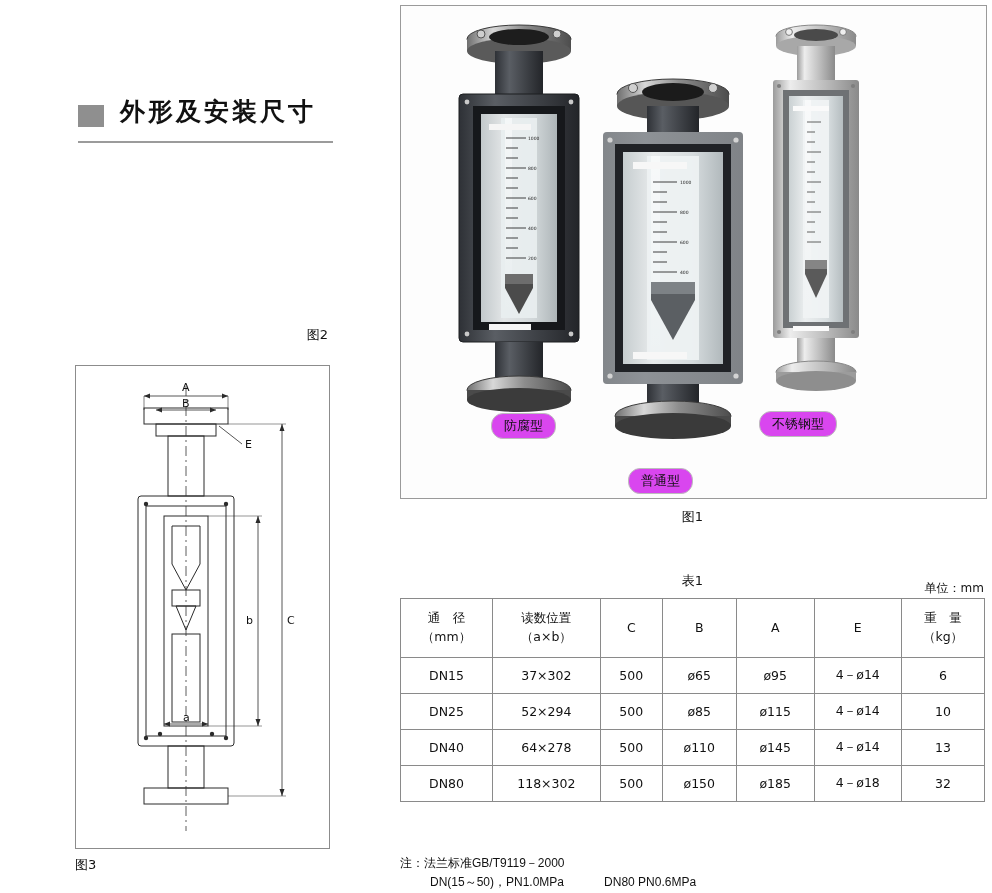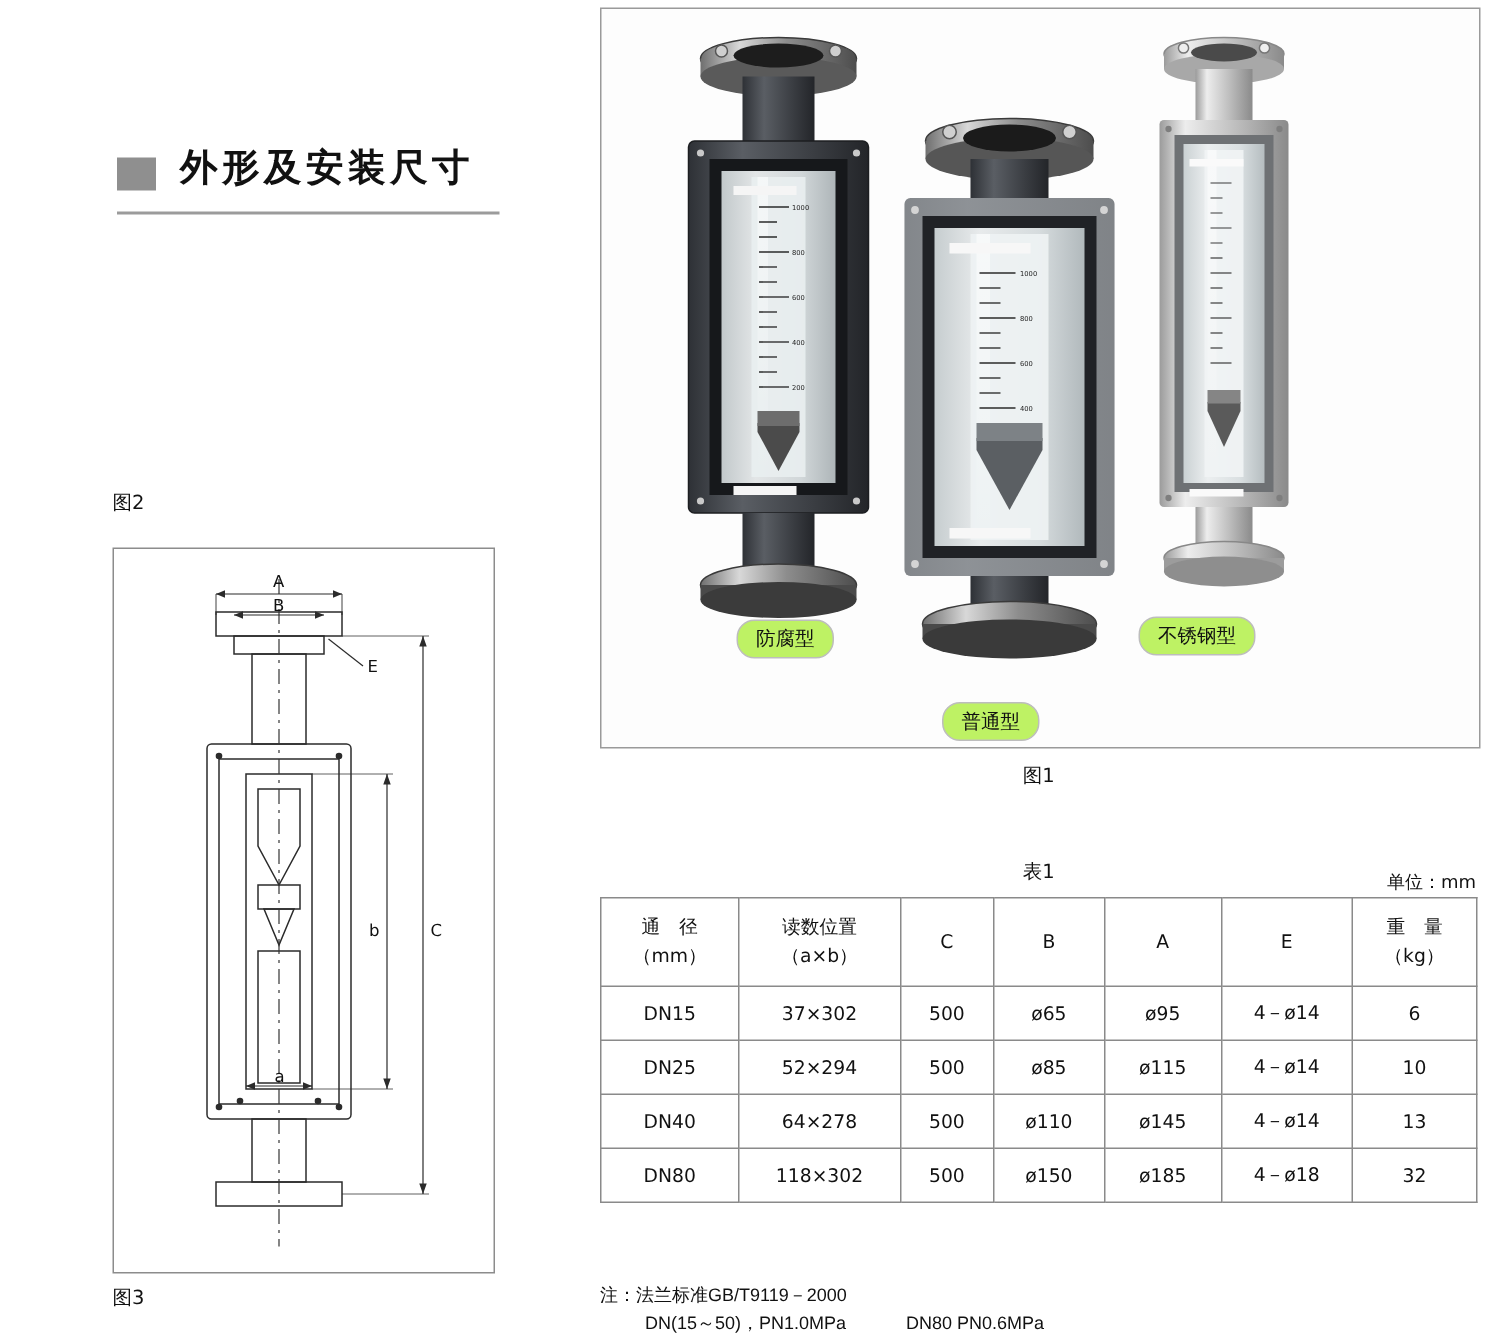--- a/index.html
+++ b/index.html
@@ -56,21 +56,21 @@
     position: absolute;
     left: 75px; top: 172px;
     width: 253px; height: 140px;
     border: 1px solid #8c8c8c;
     background: #fff;
   }
   .fig2-caption {
     position: absolute;
     left: 75px; top: 326px;
     width: 253px;
-    text-align: left;
+    text-align: right;
     font-size: 13px;
     color: #111;
     font-family: "DejaVu Sans", sans-serif;
   }
 
   
   .fig3-box {
     position: absolute;
     left: 75px; top: 365px;
     width: 253px; height: 482px;
@@ -157,21 +157,21 @@
     line-height: 1.55;
     color: #111;
     font-family: Liberation Sans, sans-serif;
   }
   .notes .indent { padding-left: 30px; }
   .notes .gap { display:inline-block; width: 40px; }
 
   
   .photo-label {
     position: absolute;
-    background: #bef264;
+    background: #d946ef;
     border: 1px solid #bdbdbd;
     border-radius: 12px;
     font-size: 13px;
     padding: 3px 12px;
     color: #111;
     font-family: "DejaVu Sans", sans-serif;
     white-space: nowrap;
   }
 
   .read-pos-label {

